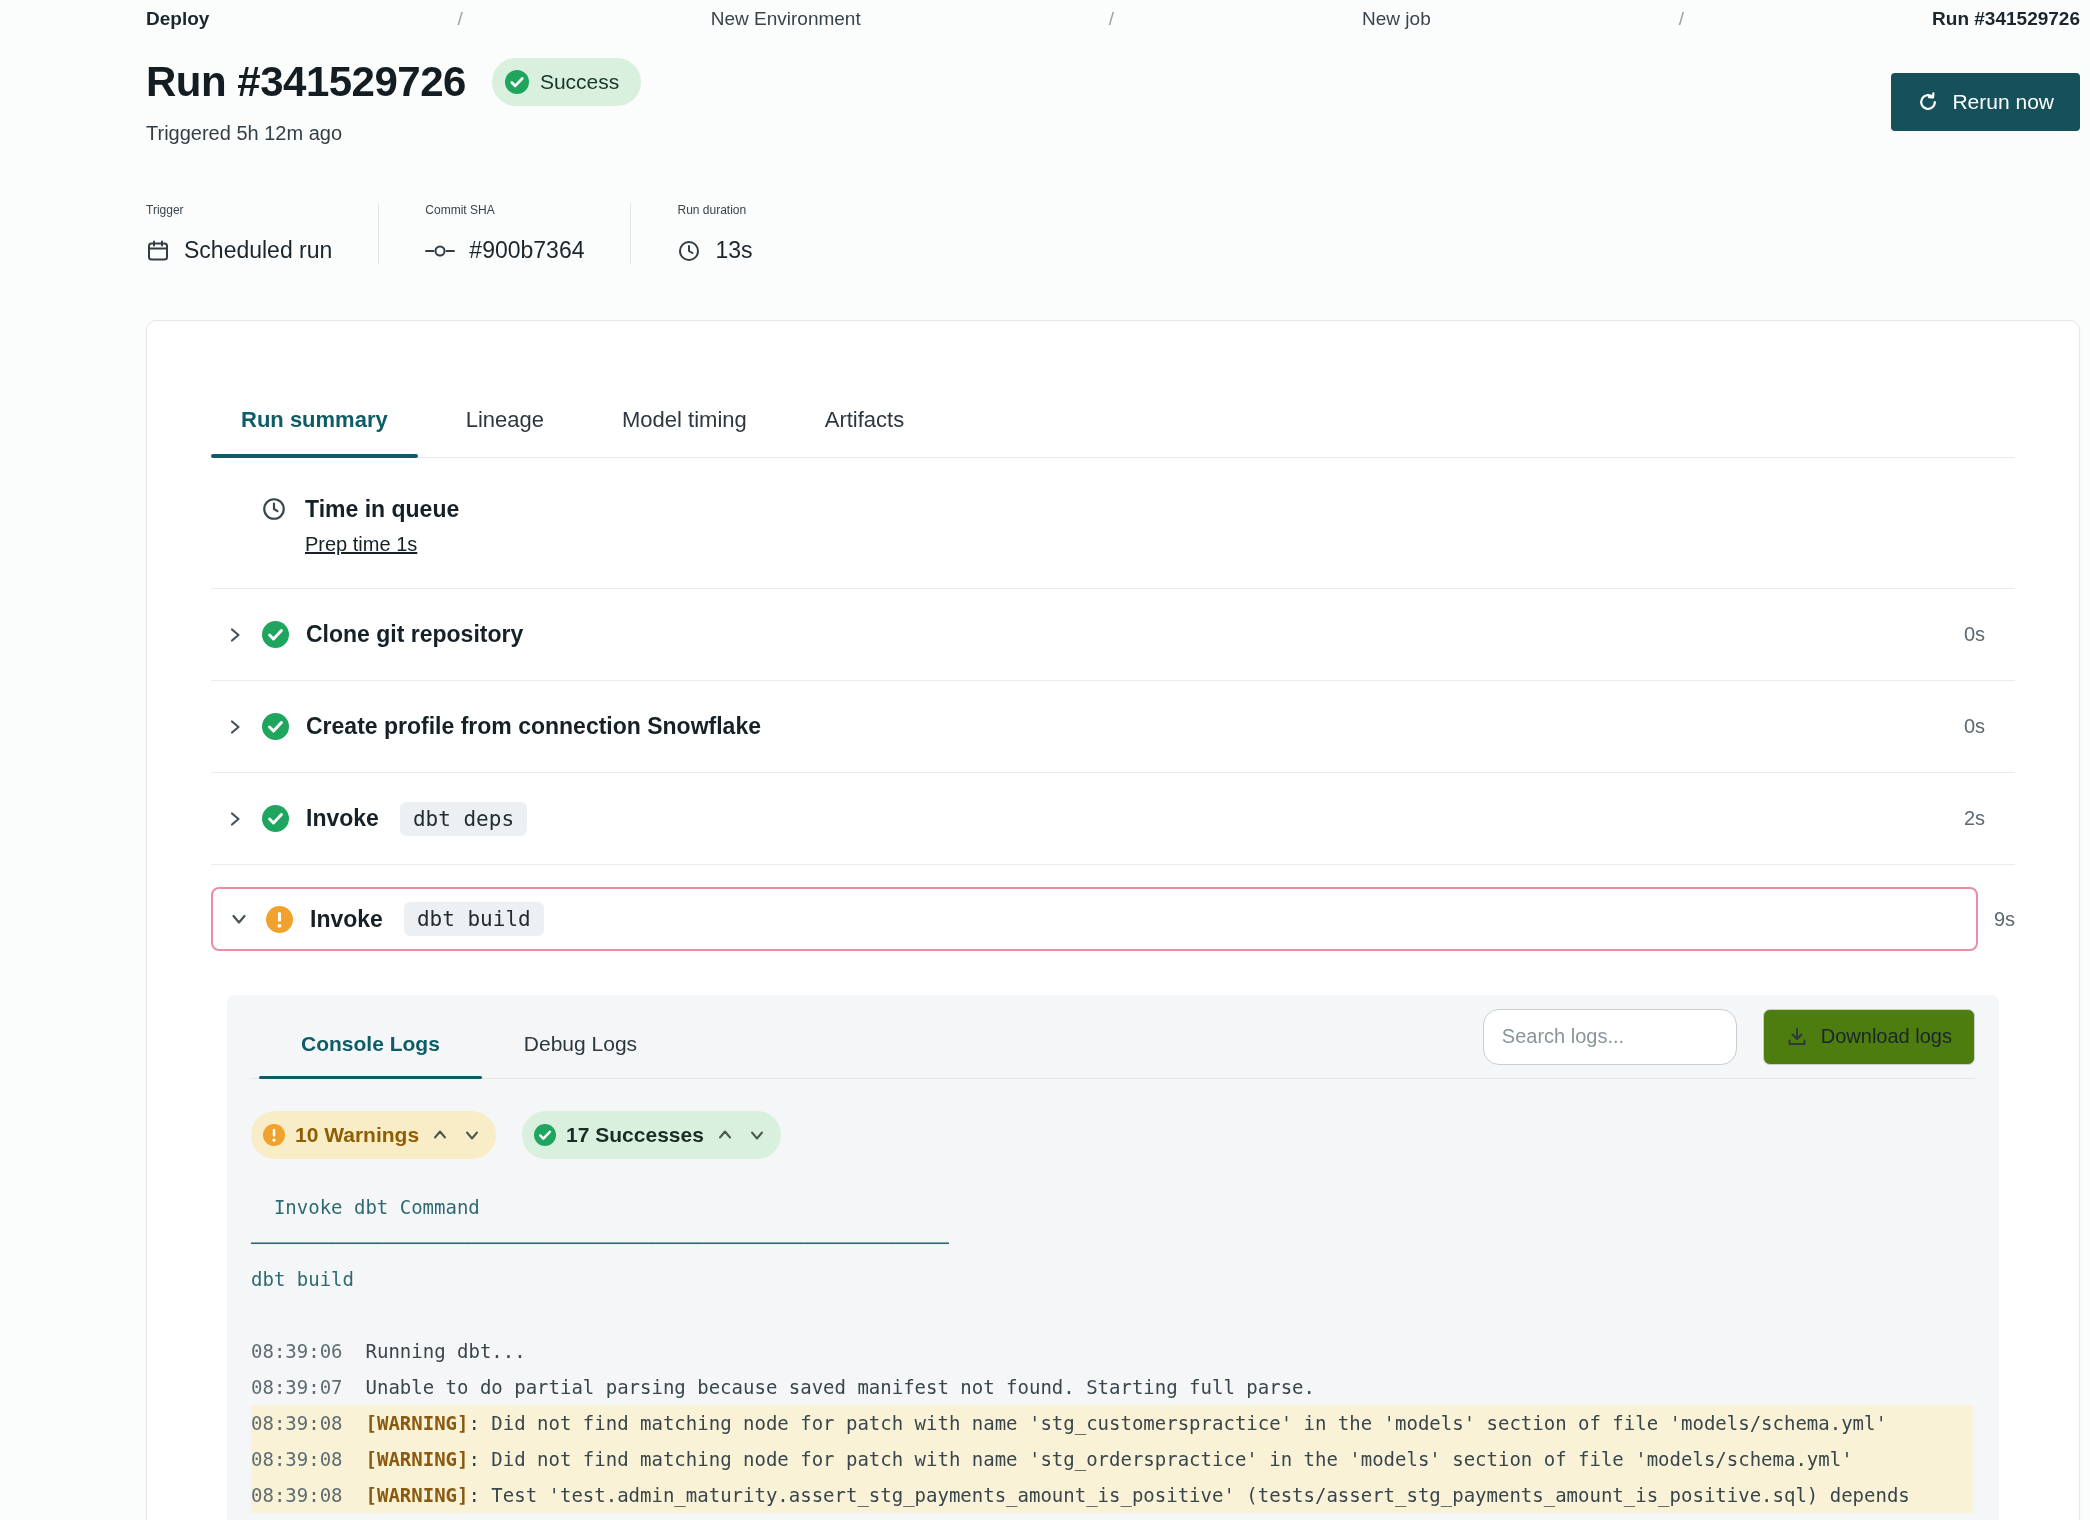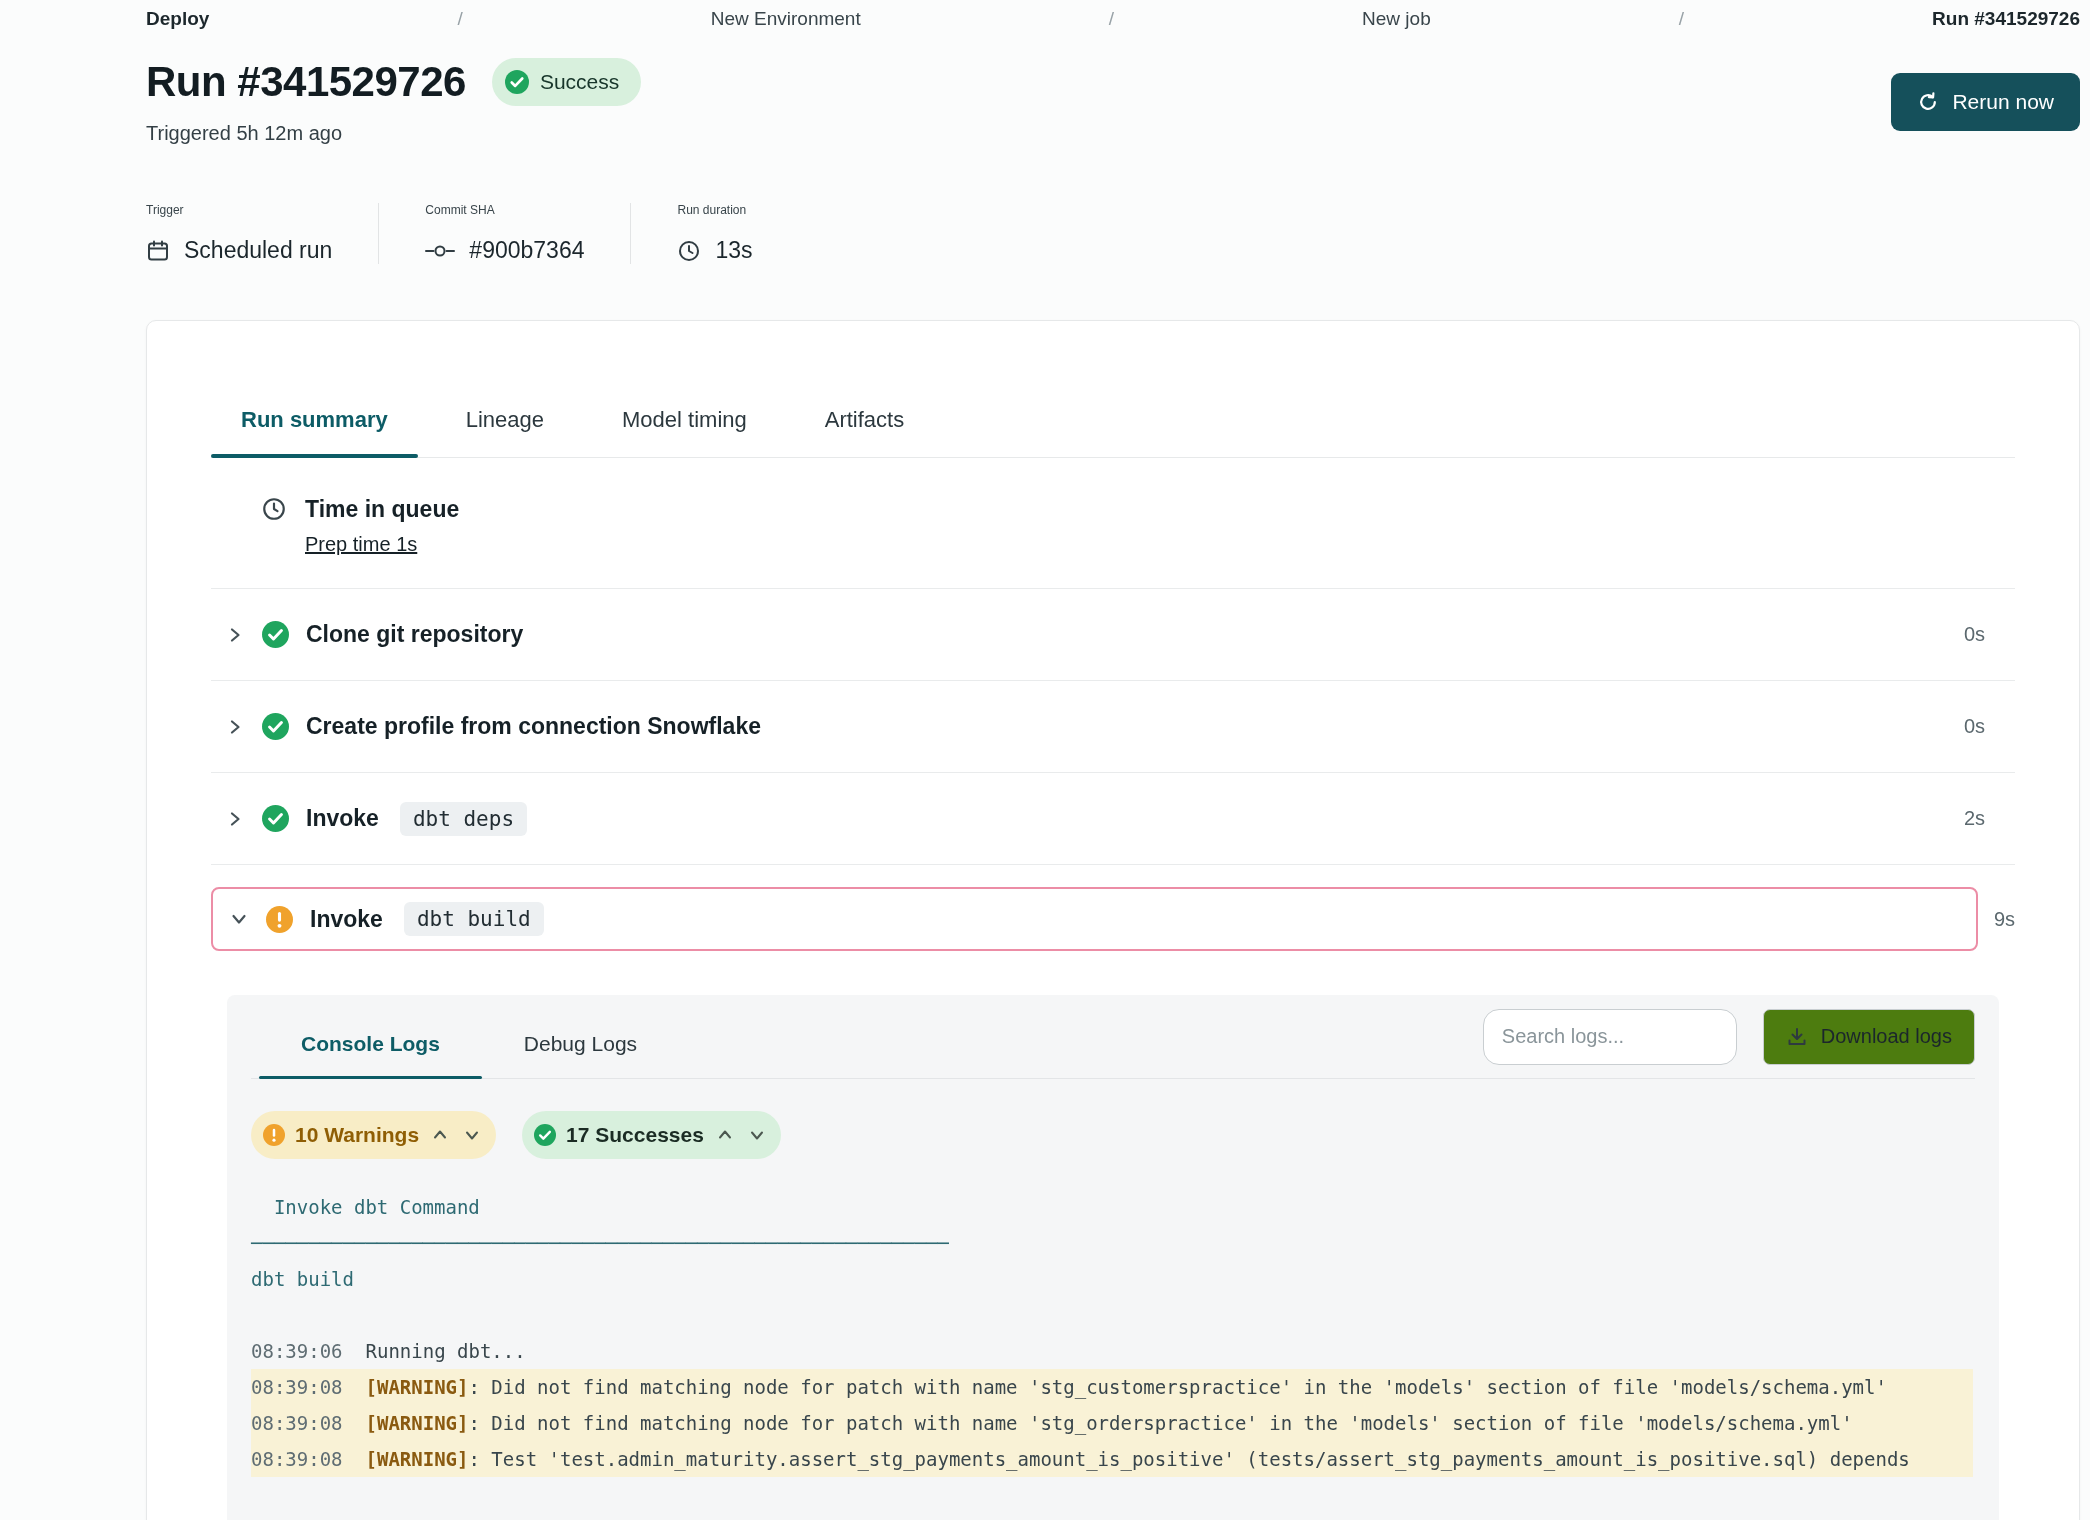--- a/index.html
+++ b/index.html
@@ -15,21 +15,21 @@
   .breadcrumb { display:flex; align-items:center; gap:12px; font-size:19px; color:#39454b; padding-top:2px;justify-content:space-between; }
   .crumb { cursor:pointer; }
   .crumb.strong { font-weight:700; color:#1c272c; }
   .sep { color:#98a2a7; }
 
   
   .title-row { display:flex; align-items:center; gap:26px; margin-top:28px; }
   .page-title { font-size:42px; font-weight:800; color:#131d22; letter-spacing:-0.5px; }
   .status-pill { display:inline-flex; align-items:center; gap:11px; background:#d8f0dd; border-radius:999px; height:48px; padding:0 22px 0 13px; font-size:21px; font-weight:500; color:#17352a; }
   .triggered { margin-top:16px; font-size:20px; color:#333f45; }
-  .rerun-btn { position:absolute; top:73px; right:10px; display:flex; align-items:center; gap:13px; height:58px; padding:0 26px; background:#15505b; color:#fff; border:none; border-radius:9px; font-size:21px; font-family:inherit; cursor:pointer; }
+  .rerun-btn { position:absolute; top:73px; right:10px; display:flex; align-items:center; gap:13px; height:58px; padding:0 26px; background:#15505b; color:#fff; border:none; border-radius:4px; font-size:21px; font-family:inherit; cursor:pointer; }
 
   
   .meta { display:flex; margin-top:58px; }
   .meta-group { padding-right:46px; margin-right:46px; border-right:1px solid #e2e4e5; }
   .meta-group:last-child { border-right:none; }
   .meta-label { font-size:12px; color:#39454b; }
   .meta-value { display:flex; align-items:center; gap:14px; margin-top:20px; font-size:23px; color:#1b262c; }
 
   
   .card { margin-top:56px; background:#fff; border:1px solid #e6e8e9; border-radius:10px; padding:0 64px; height:1500px; box-shadow:0 1px 3px rgba(16,24,32,.04); }
@@ -336,20 +336,21 @@
           </button>
         </span>
       </div>
 
       <div class="log-body">
         <div class="ln cmd"><span class="msg">  Invoke dbt Command</span></div>
         <div class="ln cmd"><span class="msg">─────────────────────────────────────────────────────────────</span></div>
         <div class="ln cmd"><span class="msg">dbt build</span></div>
         <div class="ln blank"></div>
         <div class="ln"><span class="t">08:39:06</span><span class="msg">Running dbt...</span></div>
+        <div class="ln"><span class="t">08:39:07</span><span class="msg">Unable to do partial parsing because saved manifest not found. Starting full parse.</span></div>
         <div class="ln warn"><span class="t">08:39:08</span><span class="tag">[WARNING]</span><span class="msg">: Did not find matching node for patch with name 'stg_customerspractice' in the 'models' section of file 'models/schema.yml'</span></div>
         <div class="ln warn"><span class="t">08:39:08</span><span class="tag">[WARNING]</span><span class="msg">: Did not find matching node for patch with name 'stg_orderspractice' in the 'models' section of file 'models/schema.yml'</span></div>
         <div class="ln warn"><span class="t">08:39:08</span><span class="tag">[WARNING]</span><span class="msg">: Test 'test.admin_maturity.assert_stg_payments_amount_is_positive' (tests/assert_stg_payments_amount_is_positive.sql) depends</span></div>
 
       </div>
     </div>
 
   </div>
 </div>
 

